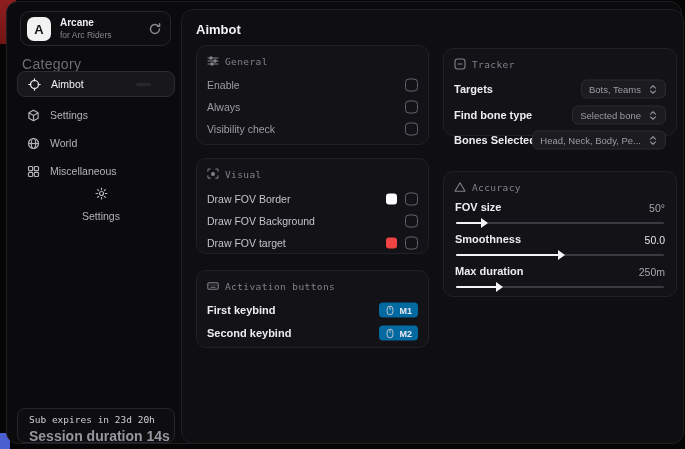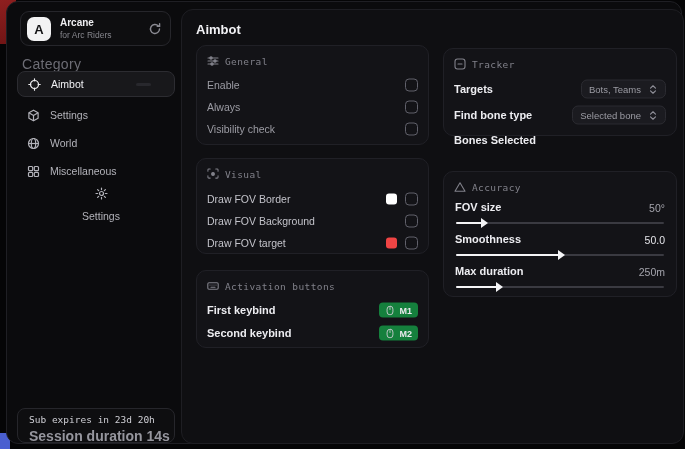--- a/index.html
+++ b/index.html
@@ -59,21 +59,21 @@
   .lab-dim  { font-size:10.5px; color:#9c9ca4; }
   .lab-mid  { font-size:10.5px; color:#c3c3ca; }
   .lab-str  { font-size:11px; font-weight:bold; color:#ededf1; }
 
   .cb { position:absolute; right:1px; top:50%; transform:translateY(-50%); width:13px; height:13px;
         border:1.5px solid #61616b; border-radius:4px; background:transparent; cursor:pointer; }
   .swatch { position:absolute; right:22px; top:50%; transform:translateY(-50%); width:11px; height:11px;
             border-radius:3px; cursor:pointer; }
 
   .kpill { position:absolute; right:1px; top:50%; transform:translateY(-50%); display:inline-flex;
-           align-items:center; gap:4px; background:#15803d; border-radius:4px; padding:2.5px 6px;
+           align-items:center; gap:4px; background:#0369a1; border-radius:4px; padding:2.5px 6px;
            font-size:9px; font-weight:bold; color:#e9e9ed; cursor:pointer; }
   .kpill svg { width:10px; height:10px; color:#c9c9cf; }
 
   .dpill { position:absolute; right:1px; top:50%; transform:translateY(-50%); display:inline-flex;
            align-items:center; gap:7px; background:#1b1b20; border:1px solid #2b2b31; border-radius:6px;
            padding:3px 7px; font-size:9.5px; color:#9c9ca4; white-space:nowrap; cursor:pointer; }
   .dpill svg { width:10px; height:10px; color:#8e8e97; }
 
   .sl-label { position:absolute; left:11px; font-size:11px; font-weight:bold; color:#ededf1; }
   .sl-value { position:absolute; right:11px; font-size:10.5px; color:#a4a4ac; }
@@ -272,20 +272,26 @@
           <span class="lab-str">Find bone type</span>
           <span class="dpill">
             <span>Selected bone</span>
             <svg viewBox="0 0 10 10" fill="none" stroke="currentColor" stroke-width="1.2" stroke-linecap="round" stroke-linejoin="round">
               <path d="M2.5 3.6L5 1.3l2.5 2.3M2.5 6.4L5 8.7l2.5-2.3"></path>
             </svg>
           </span>
         </div>
         <div class="row" style="top:81px;">
           <span class="lab-str">Bones Selected</span>
+          <span class="dpill">
+            <span>Head, Neck, Body, Pe...</span>
+            <svg viewBox="0 0 10 10" fill="none" stroke="currentColor" stroke-width="1.2" stroke-linecap="round" stroke-linejoin="round">
+              <path d="M2.5 3.6L5 1.3l2.5 2.3M2.5 6.4L5 8.7l2.5-2.3"></path>
+            </svg>
+          </span>
         </div>
       </div>
 
       <div class="panel p-accuracy">
         <div class="phead">
           <svg viewBox="0 0 12 12" fill="none" stroke="currentColor" stroke-width="1.1" stroke-linejoin="round">
             <path d="M6 1.8L11 10.2H1z"></path>
           </svg>
           <span>Accuracy</span>
         </div>

